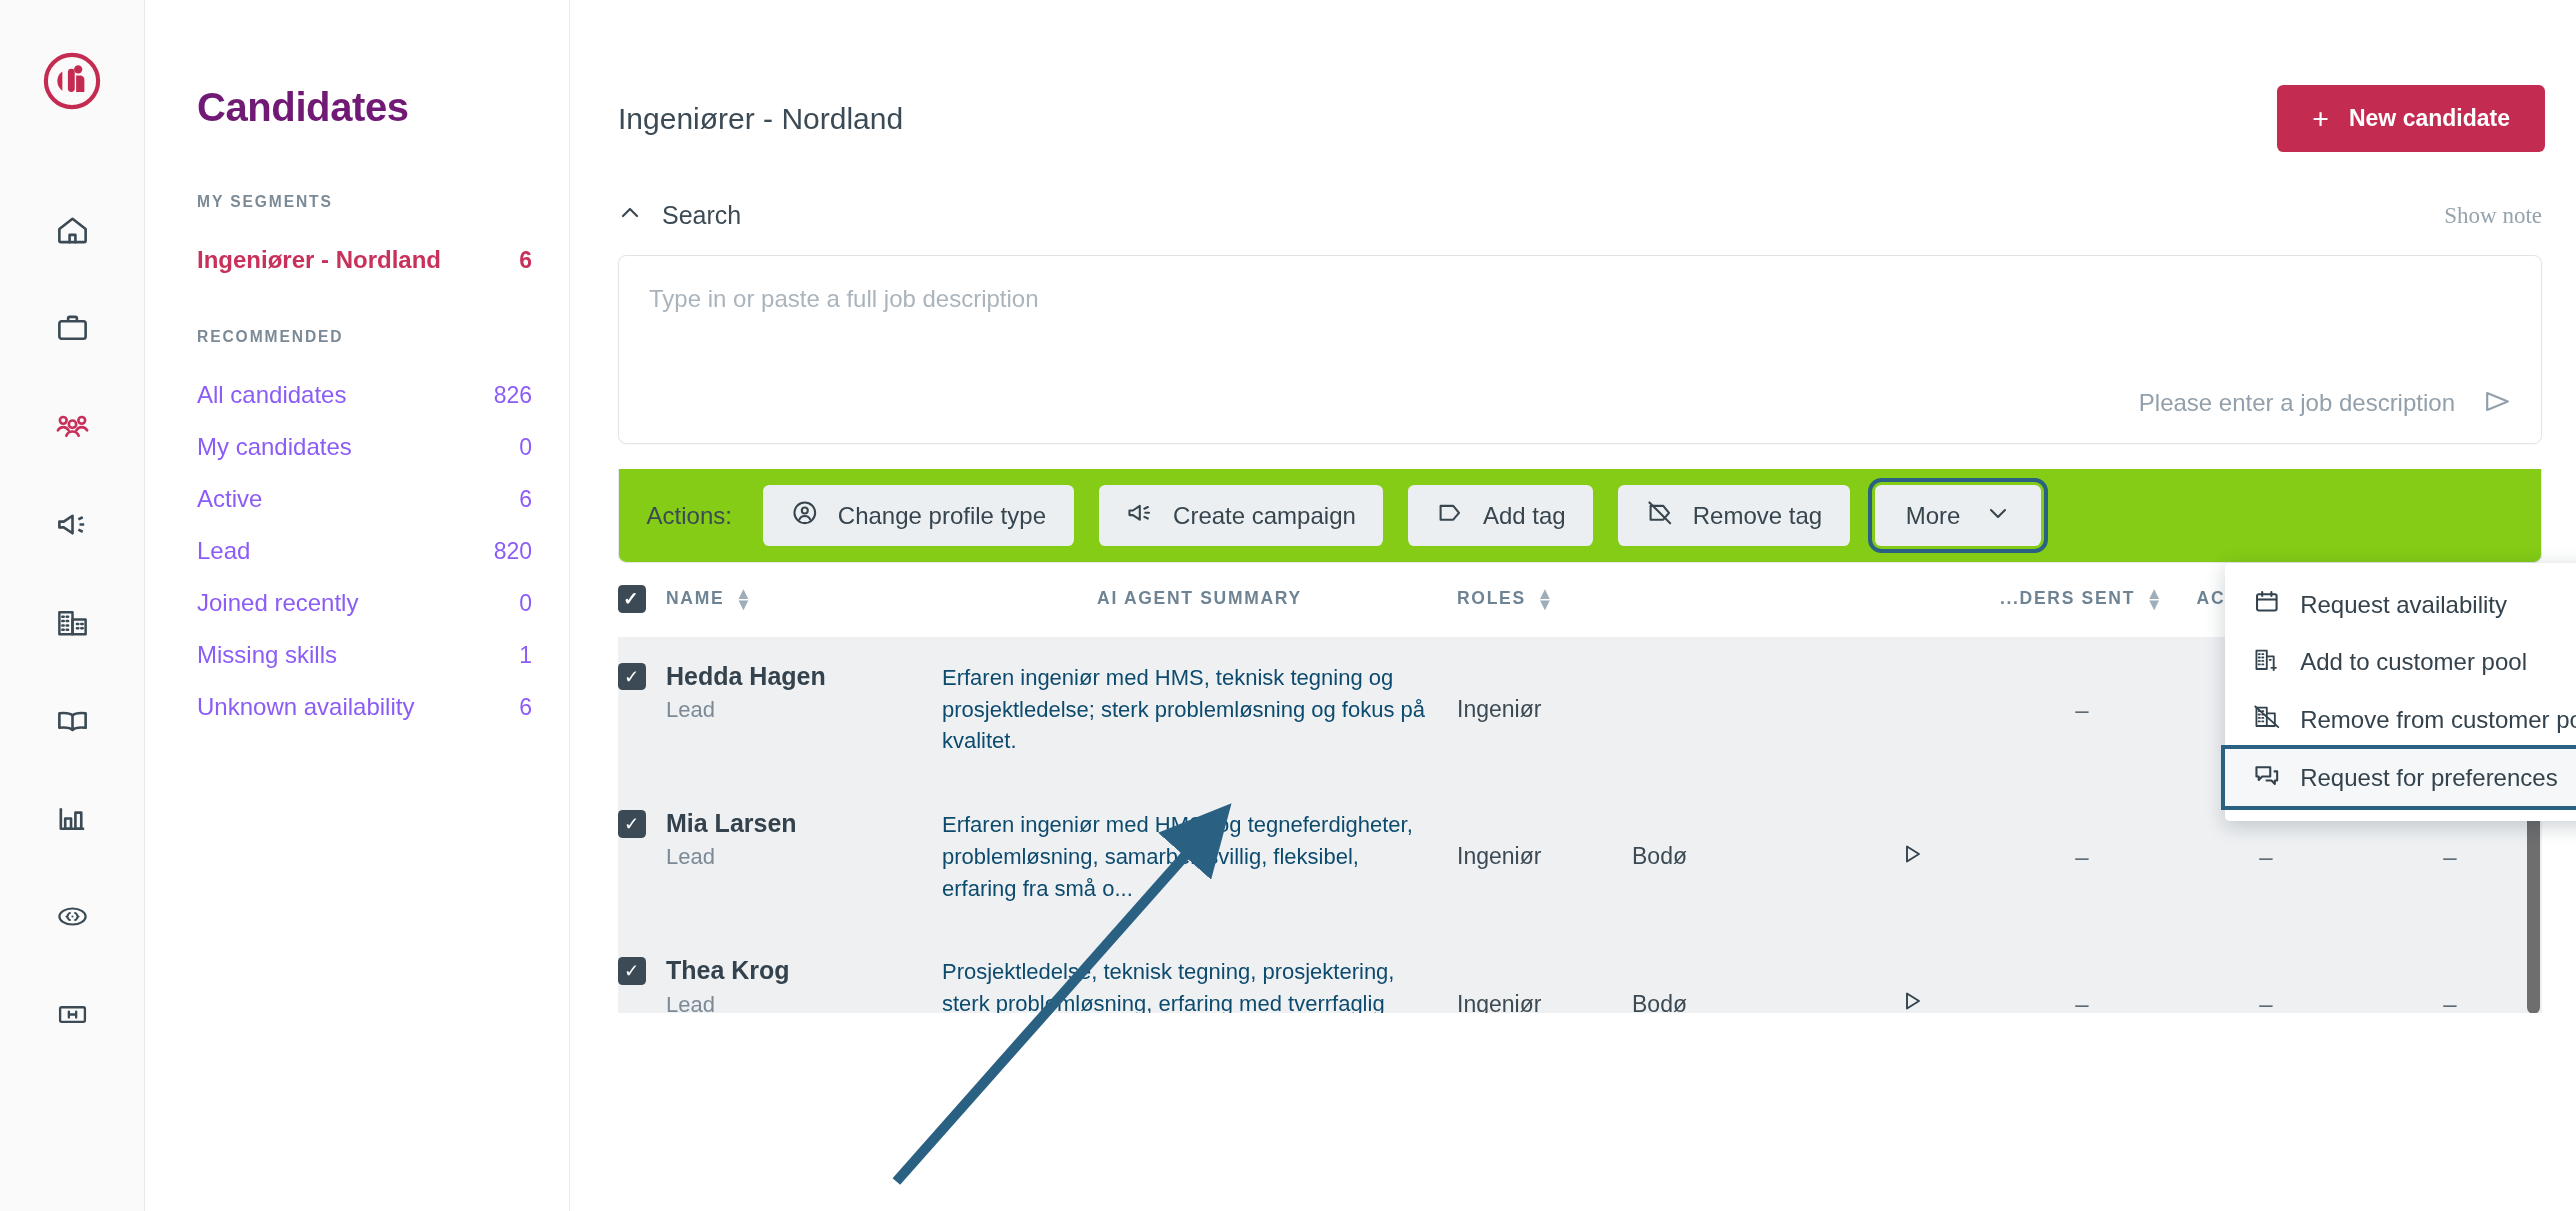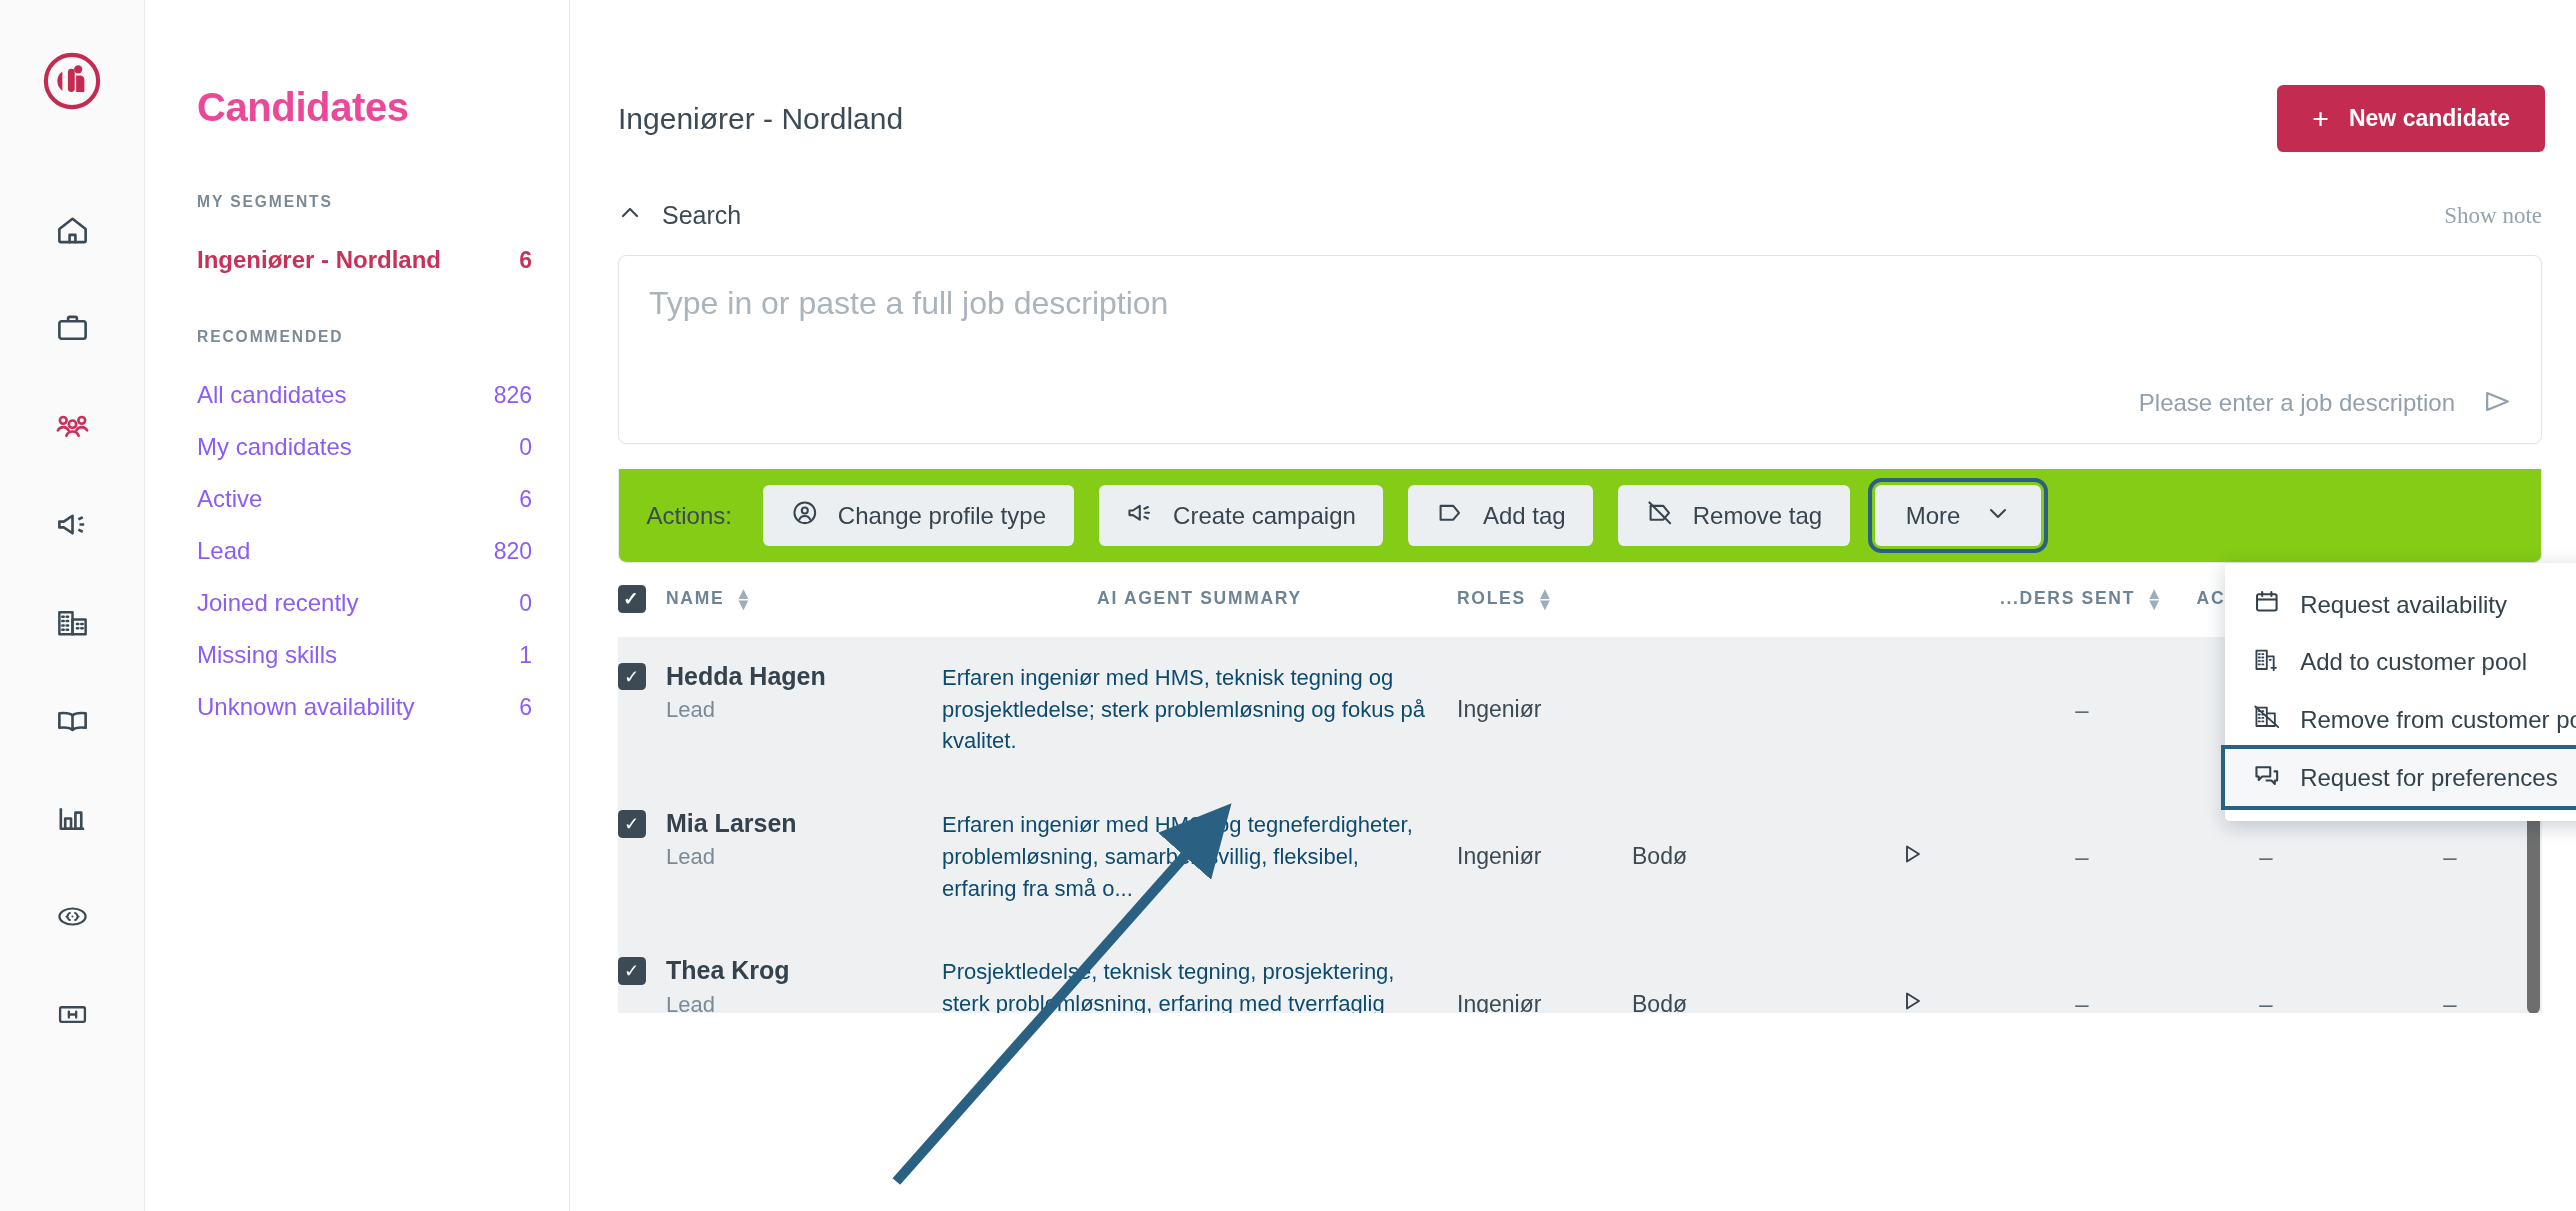--- a/index.html
+++ b/index.html
@@ -32,21 +32,21 @@
 
   
   .segments {
     width: 425px; flex: 0 0 425px;
     background: #ffffff;
     border-right: 0.9px solid #e8eaec;
     padding: 85px 37px 0 52px;
     height: 1212px;
   }
   .page-title {
-    font-size: 40px; font-weight: 700; color: #ec4899;
+    font-size: 40px; font-weight: 700; color: #701a75;
     letter-spacing: -0.4px; margin-bottom: 63px;
   }
   .seg-label {
     font-size: 15.6px; font-weight: 700; color: #7b8a96;
     letter-spacing: 1.9px; margin-bottom: 23px;
   }
   .seg-row {
     display: flex; justify-content: space-between; align-items: baseline;
     font-size: 24px; color: #8b5cf6; padding: 12px 0;
     cursor: pointer;
@@ -81,21 +81,21 @@
   .show-note { font-size: 23px; color: #95a3ad; cursor: pointer; font-family: Liberation Serif, serif; }
 
   .search-box {
     margin: 25px 72px 0 48px;
     border: 0.9px solid #dfe4e8; border-radius: 8.3px;
     height: 189px; position: relative; background: #fff;
     box-shadow: 0 0.9px 1.8px rgba(0,0,0,0.03);
   }
   .search-ph {
     position: absolute; top: 29px; left: 30px;
-    font-size: 32px; color: #aab4bc;
+    font-size: 24px; color: #aab4bc;
   }
   .search-hint {
     position: absolute; right: 86px; bottom: 26px;
     font-size: 24px; color: #93a0ab;
   }
   .send-icon { position: absolute; right: 27.6px; bottom: 23px; color: #93a0ab; }
 
   
   .actions-bar {
     margin: 25px 72px 0 48px;

